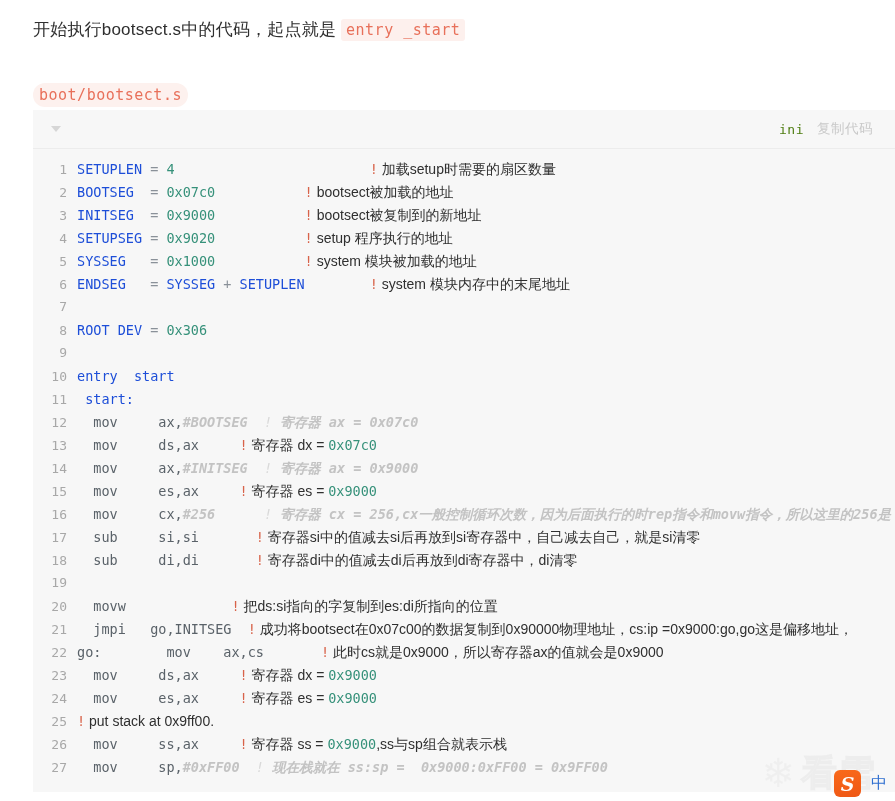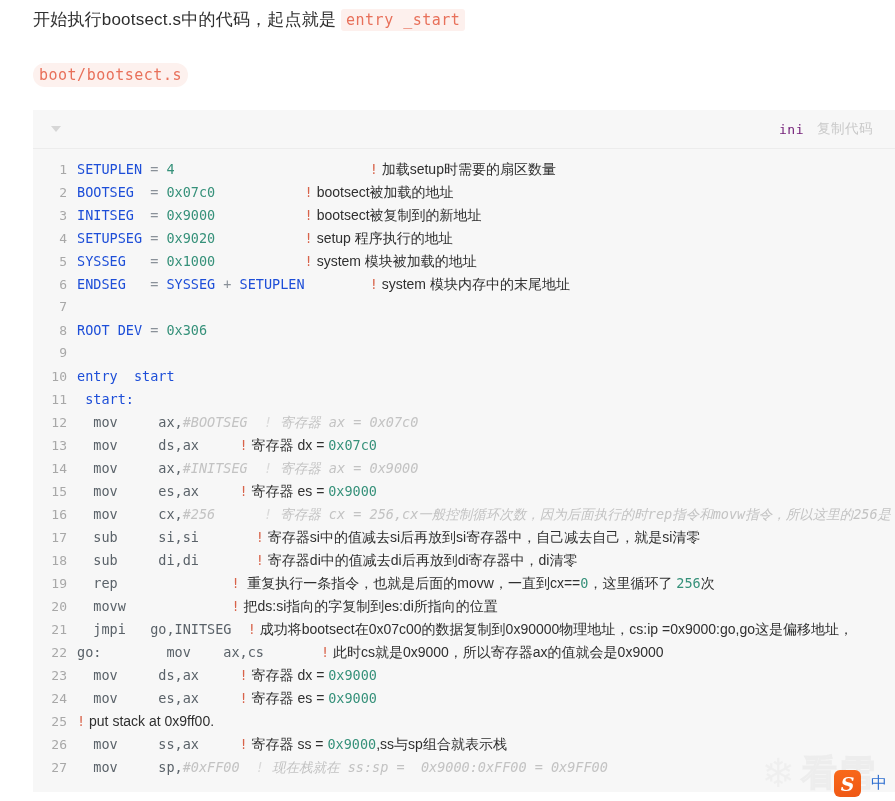--- a/index.html
+++ b/index.html
@@ -14,21 +14,21 @@
     font-family: "Liberation Sans", sans-serif;
     color: #2c3e50;
     position: relative;
   }
 
   
   .intro {
     margin: 0;
     padding: 10px 0 0 33px;
     font-size: 17px;
-    line-height: 20px;
+    line-height: 40px;
     color: #2f2f2f;
     letter-spacing: 0.2px;
     white-space: nowrap;
   }
   .inline-code {
     font-family: "DejaVu Sans Mono", "Liberation Mono", monospace;
     font-size: 15px;
     color: #e8705a;
     background: #fdf0ed;
     padding: 2px 5px;
@@ -76,21 +76,21 @@
   }
   .cb-header-right {
     margin-left: auto;
     display: flex;
     align-items: center;
     gap: 13px;
   }
   .lang-label {
     font-family: "DejaVu Sans Mono", "Liberation Mono", monospace;
     font-size: 13px;
-    color: #701a75;
+    color: #4d7c0f;
     letter-spacing: 0.5px;
   }
   .copy-label {
     font-size: 13.5px;
     color: #c9c9c9;
     letter-spacing: 0.5px;
   }
 
   .cb-body {
     position: relative;
@@ -125,21 +125,21 @@
   }
 
   
   .t-id    { color: #1d4ed8; }
   .t-key   { color: #5a6269; }
   .t-val   { color: #36917a; }
   .t-punc  { color: #8a9199; }
   .t-bang  { color: #d8634a; }
   .t-cmt   { color: #2f2f2f; }
   .t-cmt-num { color: #36917a; }
-  .t-gray  { color: #c3c3c3; font-style: italic; }
+  .t-gray  { color: #c3c3c3; font-style: italic; font-weight: bold; }
   .t-gray-bang { color: #d9d9d9; font-style: italic; }
 
   .cn {
     font-family: Liberation Sans, sans-serif;
     font-size: 14px;
   }
 
   
   .watermark {
     position: absolute;
@@ -221,21 +221,21 @@
       <div class="code-line"><span class="lnum">9</span><span class="lcontent"></span></div>
       <div class="code-line"><span class="lnum">10</span><span class="lcontent"><span class="t-id">entry _start</span></span></div>
       <div class="code-line"><span class="lnum">11</span><span class="lcontent"><span class="t-id">_start:</span></span></div>
       <div class="code-line"><span class="lnum">12</span><span class="lcontent"><span class="t-key">  mov</span><span class="t-punc">     </span><span class="t-key">ax,</span><span class="t-gray">#BOOTSEG</span><span class="t-punc">  </span><span class="t-gray-bang">!</span><span class="t-gray"> 寄存器 ax = 0x07c0</span></span></div>
       <div class="code-line"><span class="lnum">13</span><span class="lcontent"><span class="t-key">  mov</span><span class="t-punc">     </span><span class="t-key">ds,ax</span><span class="t-punc">     </span><span class="t-bang">!</span><span class="t-cmt cn"> 寄存器 dx = </span><span class="t-cmt-num">0x07c0</span></span></div>
       <div class="code-line"><span class="lnum">14</span><span class="lcontent"><span class="t-key">  mov</span><span class="t-punc">     </span><span class="t-key">ax,</span><span class="t-gray">#INITSEG</span><span class="t-punc">  </span><span class="t-gray-bang">!</span><span class="t-gray"> 寄存器 ax = 0x9000</span></span></div>
       <div class="code-line"><span class="lnum">15</span><span class="lcontent"><span class="t-key">  mov</span><span class="t-punc">     </span><span class="t-key">es,ax</span><span class="t-punc">     </span><span class="t-bang">!</span><span class="t-cmt cn"> 寄存器 es = </span><span class="t-cmt-num">0x9000</span></span></div>
       <div class="code-line"><span class="lnum">16</span><span class="lcontent"><span class="t-key">  mov</span><span class="t-punc">     </span><span class="t-key">cx,</span><span class="t-gray">#256</span><span class="t-punc">      </span><span class="t-gray-bang">!</span><span class="t-gray"> 寄存器 cx = 256,cx一般控制循环次数，因为后面执行的时rep指令和movw指令，所以这里的256是</span></span></div>
       <div class="code-line"><span class="lnum">17</span><span class="lcontent"><span class="t-key">  sub</span><span class="t-punc">     </span><span class="t-key">si,si</span><span class="t-punc">       </span><span class="t-bang">!</span><span class="t-cmt cn"> 寄存器si中的值减去si后再放到si寄存器中，自己减去自己，就是si清零</span></span></div>
       <div class="code-line"><span class="lnum">18</span><span class="lcontent"><span class="t-key">  sub</span><span class="t-punc">     </span><span class="t-key">di,di</span><span class="t-punc">       </span><span class="t-bang">!</span><span class="t-cmt cn"> 寄存器di中的值减去di后再放到di寄存器中，di清零</span></span></div>
-      <div class="code-line"><span class="lnum">19</span><span class="lcontent"><span class="t-key">  rep</span><span class="t-punc">              </span><span class="t-bang">!</span><span class="t-cmt cn">  重复执行一条指令，也就是后面的movw，一直到cx==</span><span class="t-cmt-num">0</span><span class="t-cmt cn">，这里循环了 </span><span class="t-cmt-num">256</span><span class="t-cmt cn">次</span></span></div>
+      <div class="code-line"><span class="lnum">19</span></div>
       <div class="code-line"><span class="lnum">20</span><span class="lcontent"><span class="t-key">  movw</span><span class="t-punc">             </span><span class="t-bang">!</span><span class="t-cmt cn"> 把ds:si指向的字复制到es:di所指向的位置</span></span></div>
       <div class="code-line"><span class="lnum">21</span><span class="lcontent"><span class="t-key">  jmpi</span><span class="t-punc">   </span><span class="t-key">go,INITSEG</span><span class="t-punc">  </span><span class="t-bang">!</span><span class="t-cmt cn"> 成功将bootsect在0x07c00的数据复制到0x90000物理地址，cs:ip =0x9000:go,go这是偏移地址，</span></span></div>
       <div class="code-line"><span class="lnum">22</span><span class="lcontent"><span class="t-key">go:</span><span class="t-punc">        </span><span class="t-key">mov</span><span class="t-punc">    </span><span class="t-key">ax,cs</span><span class="t-punc">       </span><span class="t-bang">!</span><span class="t-cmt cn"> 此时cs就是0x9000，所以寄存器ax的值就会是0x9000</span></span></div>
       <div class="code-line"><span class="lnum">23</span><span class="lcontent"><span class="t-key">  mov</span><span class="t-punc">     </span><span class="t-key">ds,ax</span><span class="t-punc">     </span><span class="t-bang">!</span><span class="t-cmt cn"> 寄存器 dx = </span><span class="t-cmt-num">0x9000</span></span></div>
       <div class="code-line"><span class="lnum">24</span><span class="lcontent"><span class="t-key">  mov</span><span class="t-punc">     </span><span class="t-key">es,ax</span><span class="t-punc">     </span><span class="t-bang">!</span><span class="t-cmt cn"> 寄存器 es = </span><span class="t-cmt-num">0x9000</span></span></div>
       <div class="code-line"><span class="lnum">25</span><span class="lcontent"><span class="t-bang">!</span><span class="t-cmt cn"> put stack at 0x9ff00.</span></span></div>
       <div class="code-line"><span class="lnum">26</span><span class="lcontent"><span class="t-key">  mov</span><span class="t-punc">     </span><span class="t-key">ss,ax</span><span class="t-punc">     </span><span class="t-bang">!</span><span class="t-cmt cn"> 寄存器 ss = </span><span class="t-cmt-num">0x9000</span><span class="t-cmt cn">,ss与sp组合就表示栈</span></span></div>
       <div class="code-line"><span class="lnum">27</span><span class="lcontent"><span class="t-key">  mov</span><span class="t-punc">     </span><span class="t-key">sp,</span><span class="t-gray">#0xFF00</span><span class="t-punc">  </span><span class="t-gray-bang">!</span><span class="t-gray"> 现在栈就在 ss:sp =  0x9000:0xFF00 = 0x9FF00</span></span></div>
     </div>
 </div>

